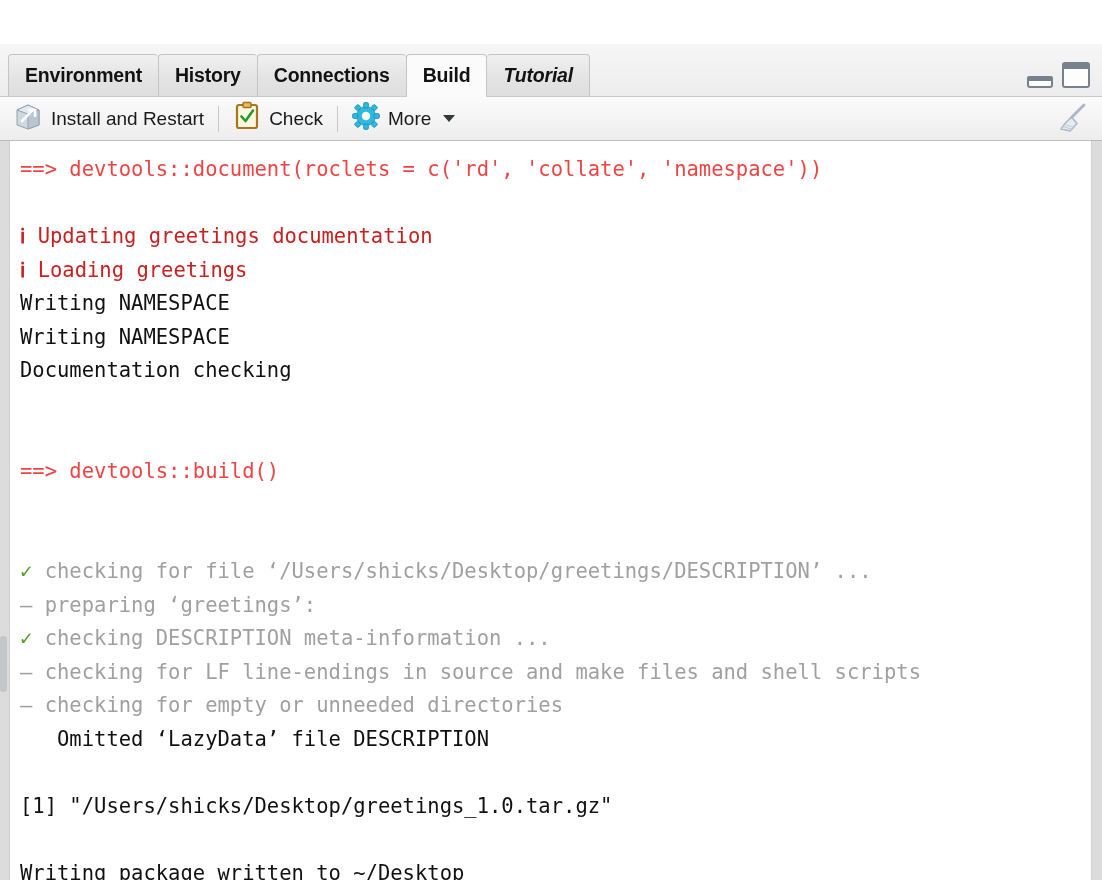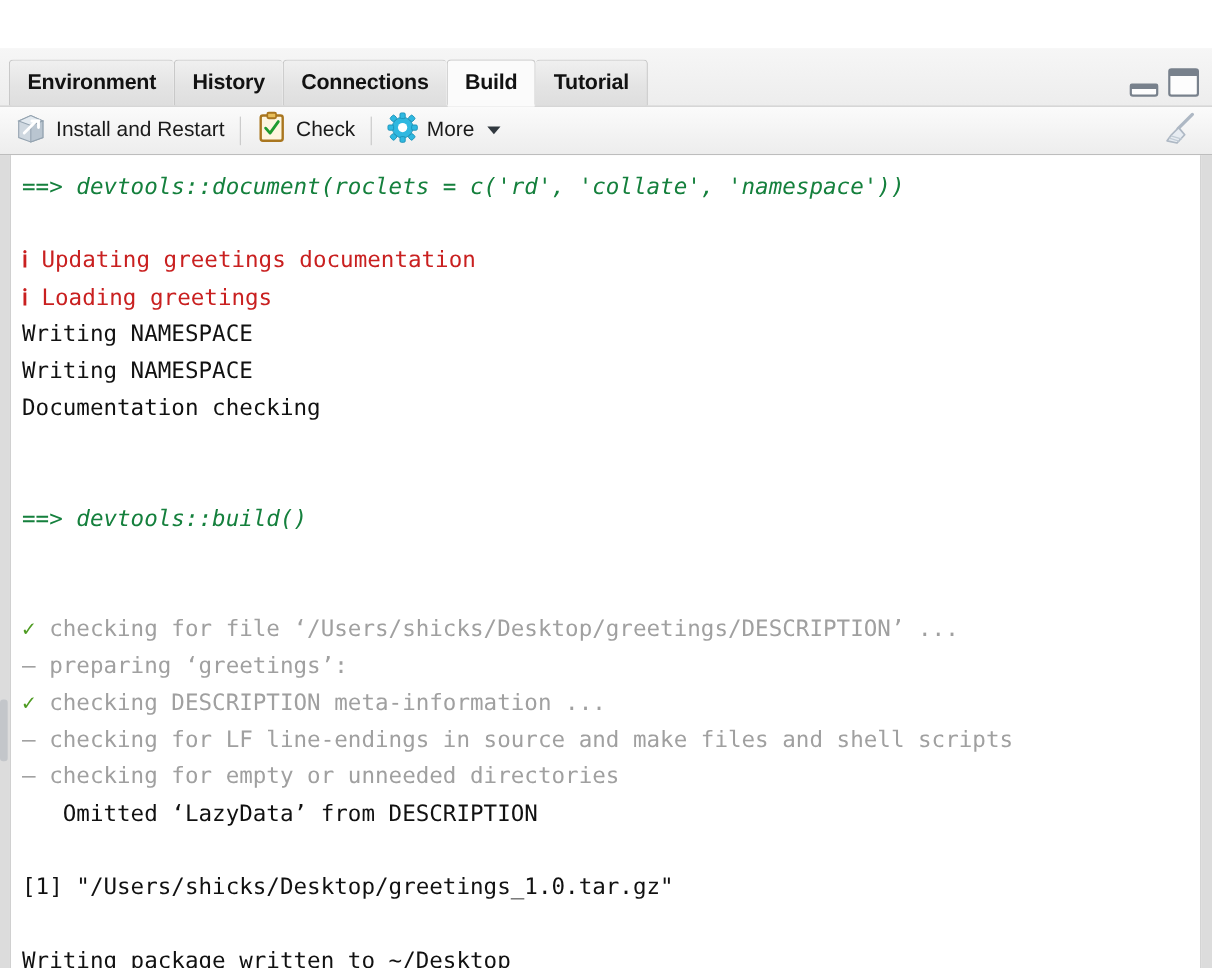--- a/index.html
+++ b/index.html
@@ -52,21 +52,21 @@
     white-space: nowrap;
     box-sizing: border-box;
     letter-spacing: -0.2px;
   }
   .tab:last-child { border-right: 1px solid #c4c4c4; }
   .tab.active {
     background: #fbfbfb;
     z-index: 3;
     border-right: 1px solid #c4c4c4;
   }
-  .tab.active + .tab { border-left: none; }
+  .tab.active + .tab { border-left: none; font-style: italic; }
   .tab.active::after {
     content: "";
     position: absolute;
     left: 0; right: 0; bottom: -1px;
     height: 2px;
     background: #fbfbfb;
   }
 
   
   .wincontrols {
@@ -160,21 +160,21 @@
     box-sizing: border-box;
     overflow: hidden;
     padding: 12px 0 0 10px;
     font-family: "DejaVu Sans Mono", "Liberation Mono", monospace;
     font-size: 20.5px;
     line-height: 33.5px;
   }
   .line { white-space: pre; }
   .line.wrapped { white-space: pre-wrap; }
   .blank { height: 33.5px; }
-  .c-cmd  { color: #15803d; font-style: italic; }
+  .c-cmd  { color: #ef4444; }
   .c-out  { color: #111111; }
   .c-info { color: #c92020; }
   .c-dim  { color: #a0a0a0; }
   .c-ok   { color: #4f9c23; }
   .sym-i { font-weight: bold; }
 
   
   .lscroll {
     position: absolute;
     left: 0; top: 495px;
@@ -291,21 +291,21 @@
         <div class="blank"></div>
         <div class="blank"></div>
         <div class="line c-cmd">==&gt; devtools::build()</div>
         <div class="blank"></div>
         <div class="blank"></div>
         <div class="line c-dim wrapped"><span class="c-ok">✓</span> checking for file ‘/Users/shicks/Desktop/greetings/DESCRIPTION’ ...</div>
         <div class="line c-dim wrapped"><span class="c-dim">—</span> preparing ‘greetings’:</div>
         <div class="line c-dim wrapped"><span class="c-ok">✓</span> checking DESCRIPTION meta-information ...</div>
         <div class="line c-dim wrapped"><span class="c-dim">—</span> checking for LF line-endings in source and make files and shell scripts</div>
         <div class="line c-dim wrapped"><span class="c-dim">—</span> checking for empty or unneeded directories</div>
-        <div class="line c-out">   Omitted ‘LazyData’ from DESCRIPTION</div>
+        <div class="line c-out">   Omitted ‘LazyData’ file DESCRIPTION</div>
         <div class="blank"></div>
         <div class="line c-out">[1] "/Users/shicks/Desktop/greetings_1.0.tar.gz"</div>
         <div class="blank"></div>
         <div class="line c-out">Writing package written to ~/Desktop</div>
       </div>
     <div class="lscroll"></div>
   </div>
 
 </div>
 

